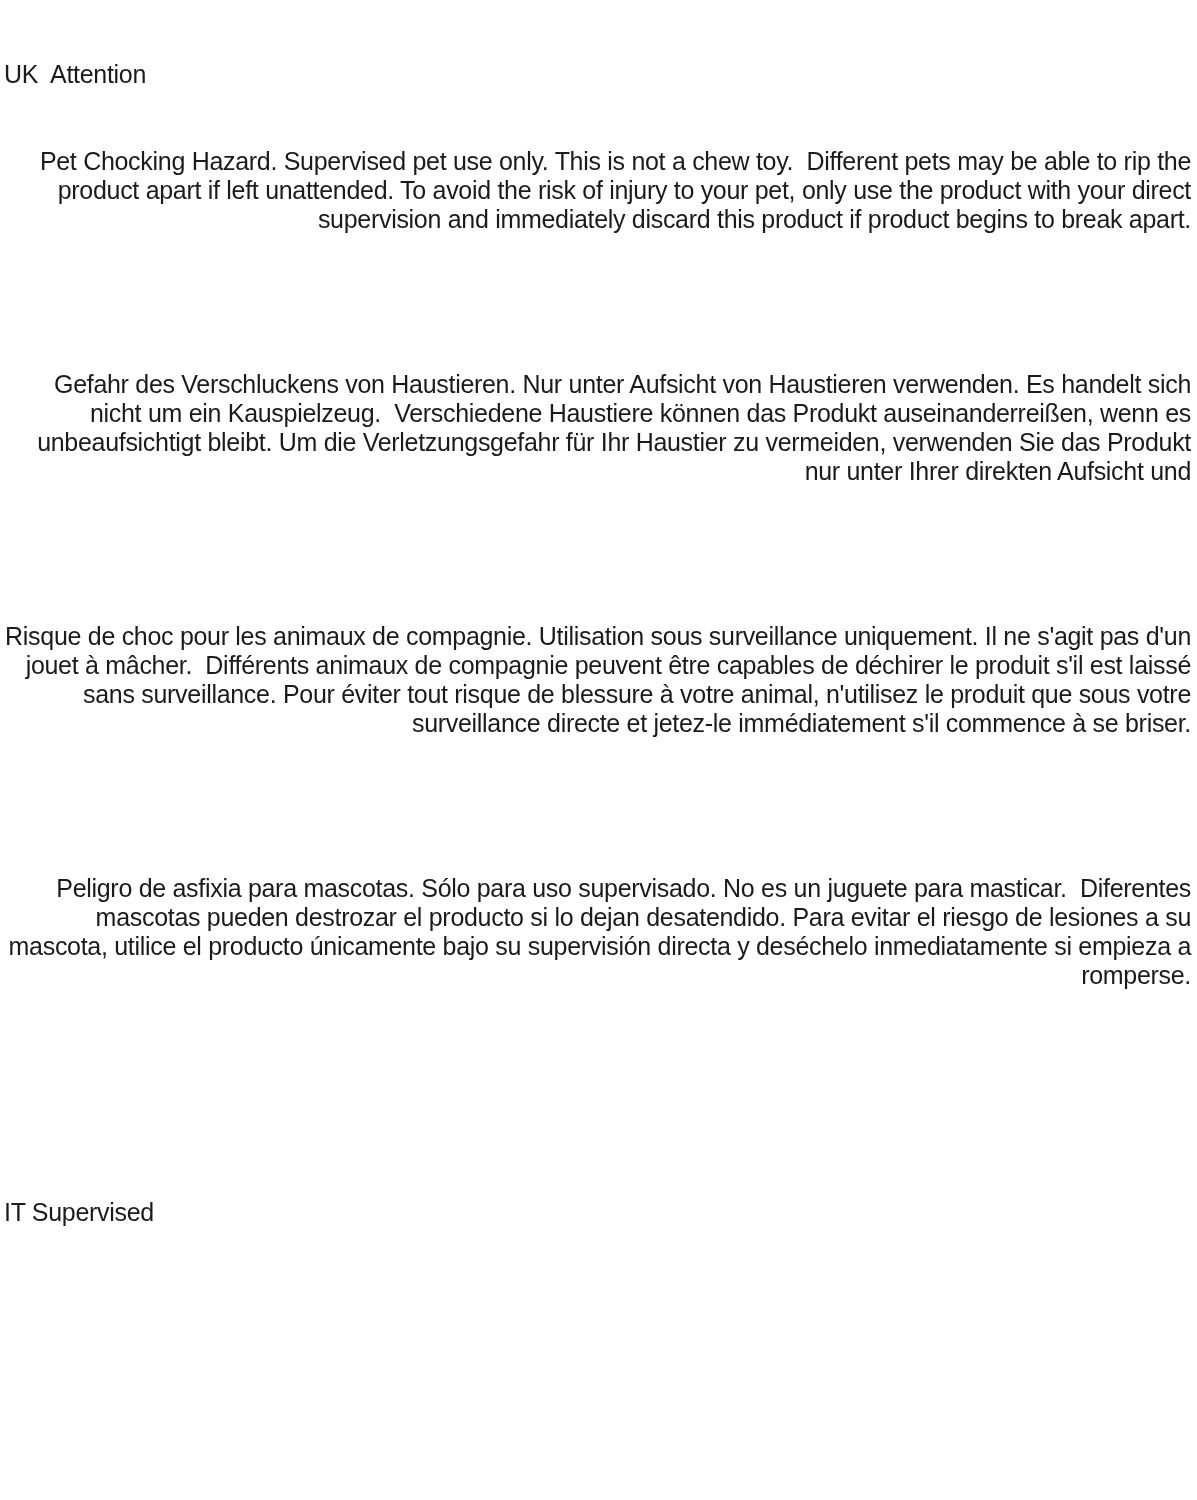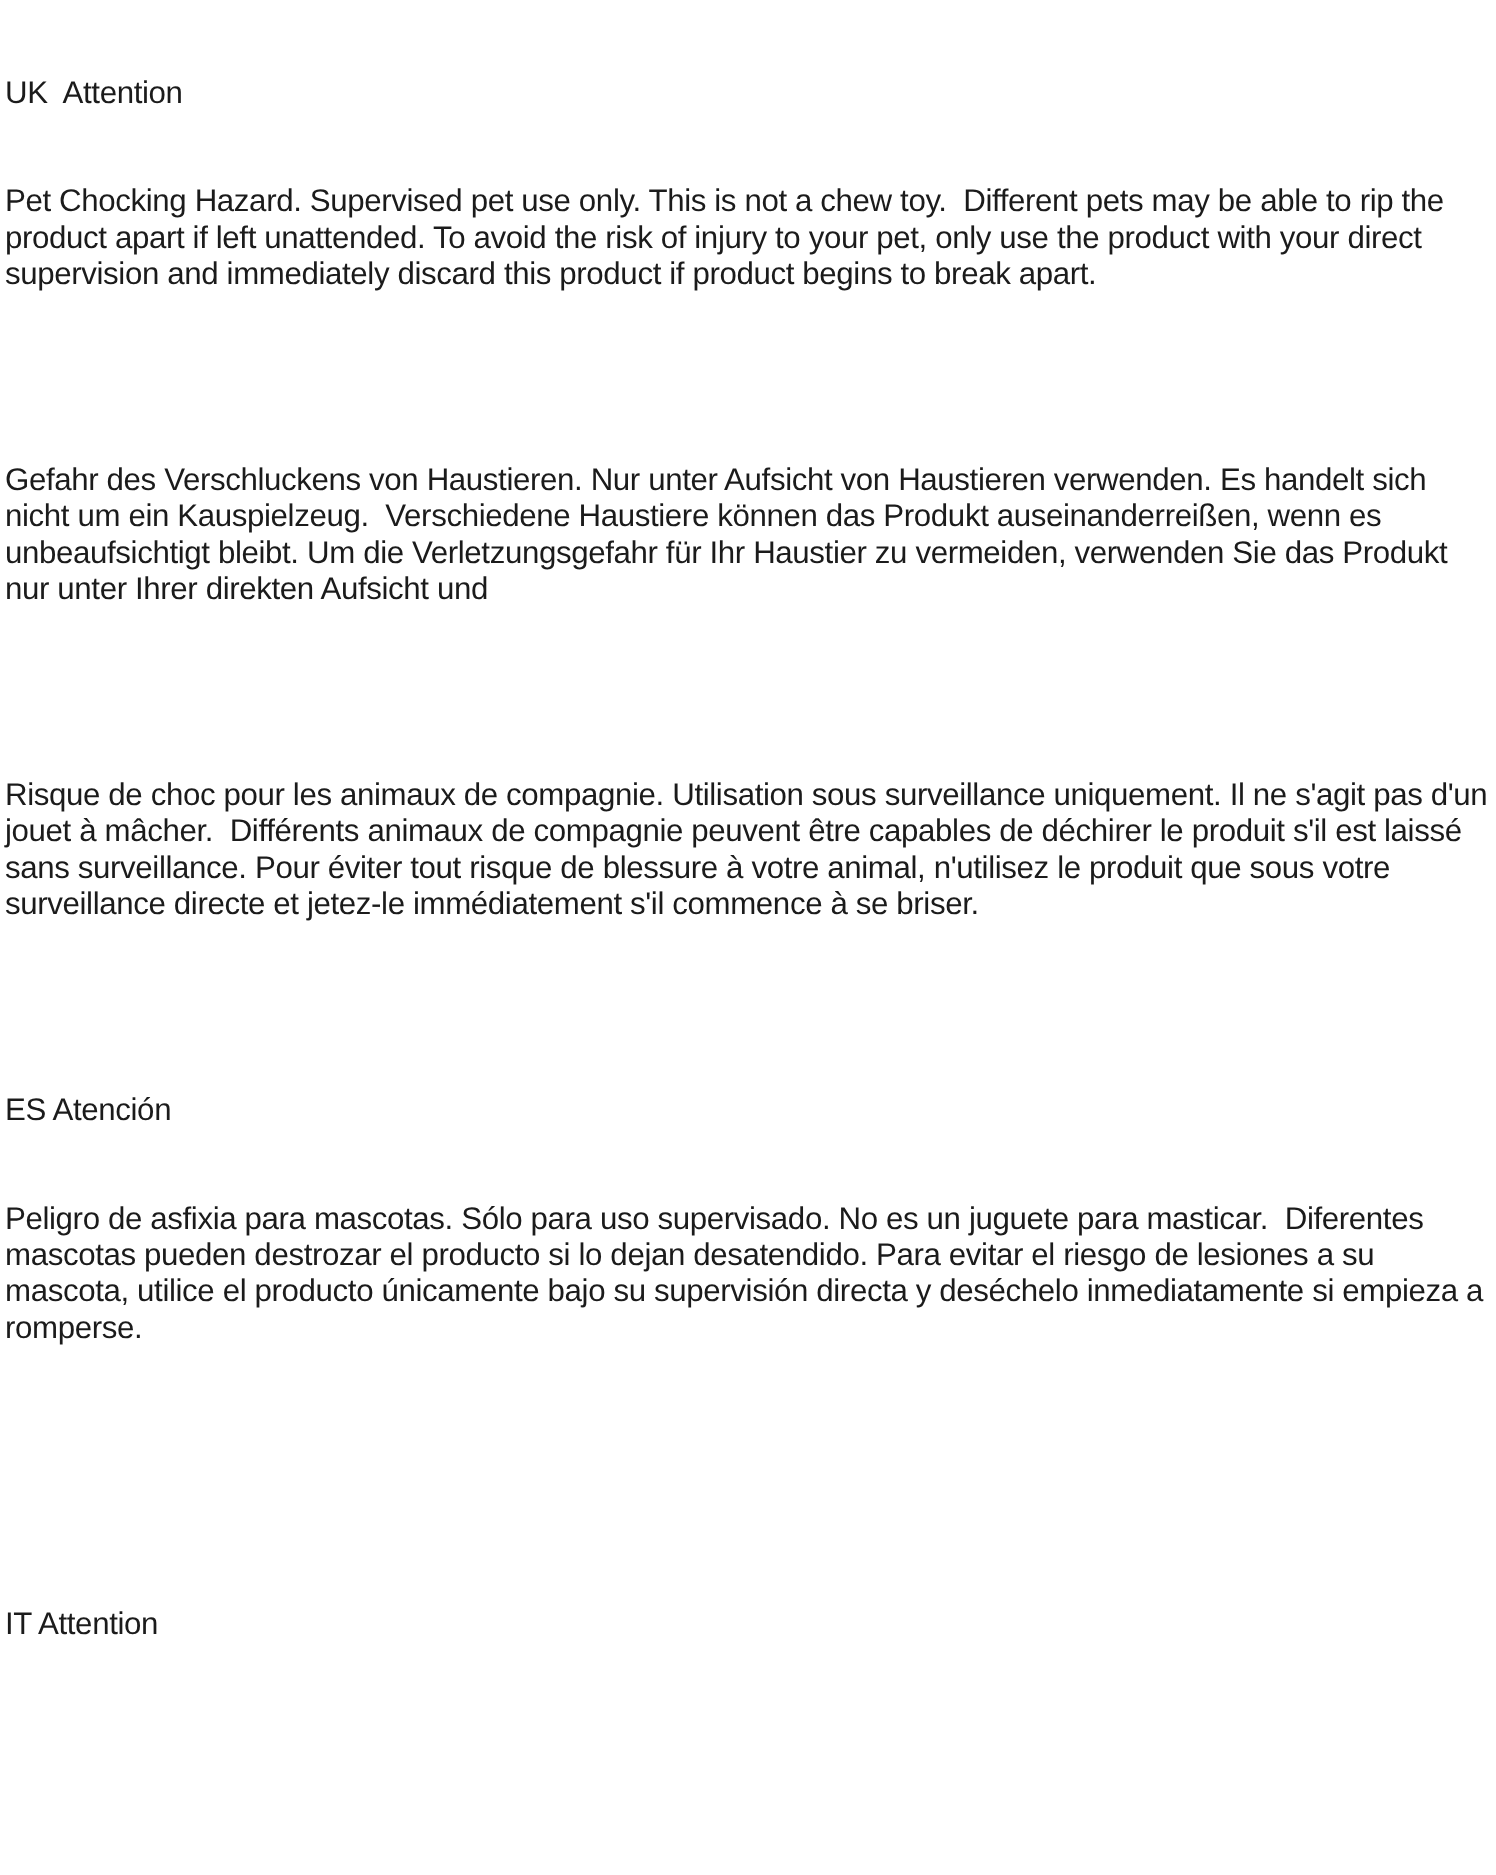--- a/index.html
+++ b/index.html
@@ -41,20 +41,21 @@
 
   .section-heading {
     font-size: 25px;
     font-weight: normal;
     line-height: 29px;
     white-space: pre-wrap;
   }
 
   .section-body {
     max-width: 1188px;
+    text-align: right;
   }
 </style>
 </head>
 <body>
 
 <div class="page">
 
   <section class="warning-section">
     <h2 class="section-heading">UK  Attention</h2>
     <p class="section-body">Pet Chocking Hazard. Supervised pet use only. This is not a chew toy.  Different pets may be able to rip the product apart if left unattended. To avoid the risk of injury to your pet, only use the product with your direct supervision and immediately discard this product if product begins to break apart.</p>
@@ -62,22 +63,21 @@
 
   <section class="warning-section">
     <p class="section-body">Gefahr des Verschluckens von Haustieren. Nur unter Aufsicht von Haustieren verwenden. Es handelt sich nicht um ein Kauspielzeug.  Verschiedene Haustiere können das Produkt auseinanderreißen, wenn es unbeaufsichtigt bleibt. Um die Verletzungsgefahr für Ihr Haustier zu vermeiden, verwenden Sie das Produkt nur unter Ihrer direkten Aufsicht und</p>
   </section>
 
   <section class="warning-section">
     <p class="section-body">Risque de choc pour les animaux de compagnie. Utilisation sous surveillance uniquement. Il ne s'agit pas d'un jouet à mâcher.  Différents animaux de compagnie peuvent être capables de déchirer le produit s'il est laissé sans surveillance. Pour éviter tout risque de blessure à votre animal, n'utilisez le produit que sous votre surveillance directe et jetez-le immédiatement s'il commence à se briser.</p>
   </section>
 
   <section class="warning-section">
-    <h2 class="section-heading">ES Atención</h2>
     <p class="section-body">Peligro de asfixia para mascotas. Sólo para uso supervisado. No es un juguete para masticar.  Diferentes mascotas pueden destrozar el producto si lo dejan desatendido. Para evitar el riesgo de lesiones a su mascota, utilice el producto únicamente bajo su supervisión directa y deséchelo inmediatamente si empieza a romperse.</p>
   </section>
 
   <section class="warning-section gap-large">
-    <h2 class="section-heading">IT Attention</h2>
+    <h2 class="section-heading">IT Supervised</h2>
     
   </section>
 
 </div>
 
 </body></html>

